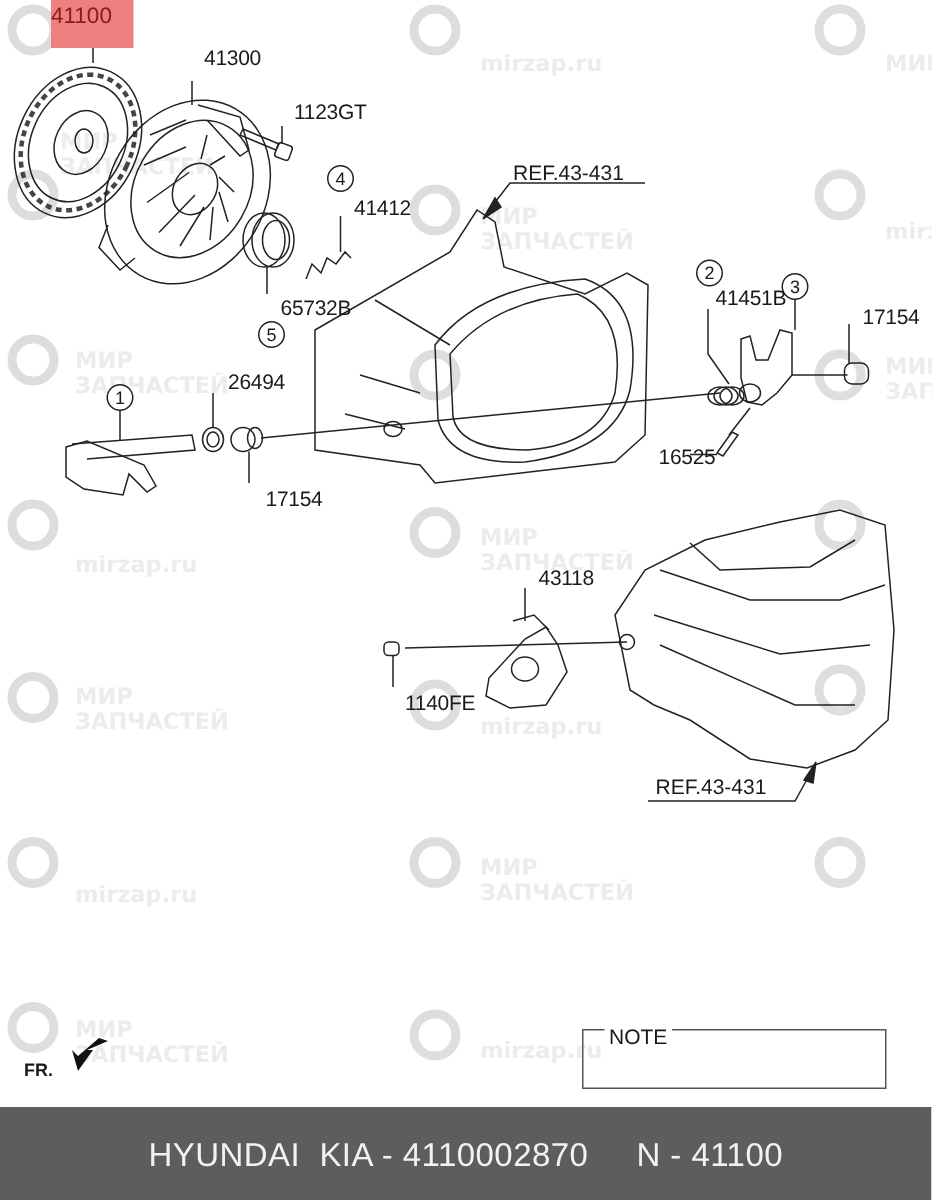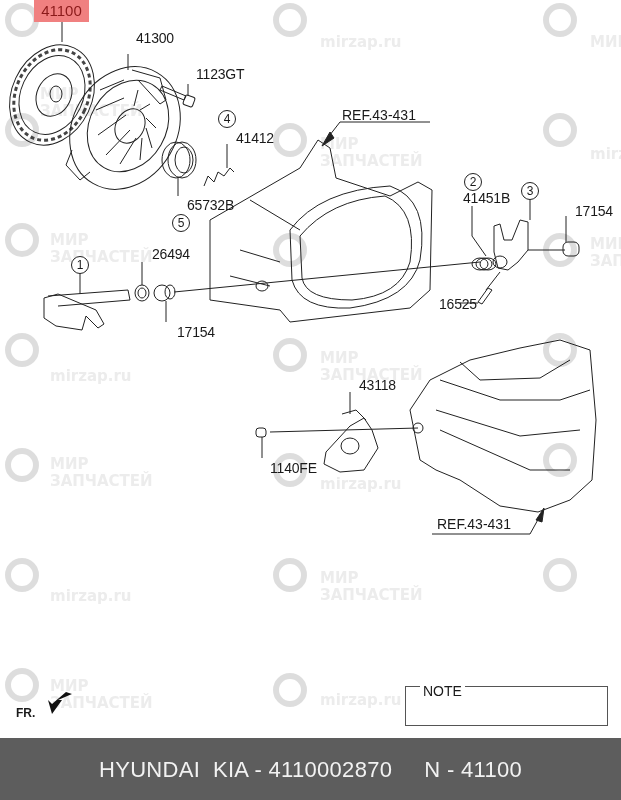--- a/index.html
+++ b/index.html
@@ -3,24 +3,24 @@
 <meta charset="utf-8">
 <style>
   html, body { margin:0; padding:0; }
   body { width:621px; height:800px; position:relative; overflow:hidden; background:#ffffff;
          font-family:"Liberation Sans", sans-serif; color:#1a1a1a; }
   .canvas { position:absolute; left:0; top:0; width:621px; height:738px; }
   .wm { position:absolute; color:#ececec; font-weight:bold; font-family:"DejaVu Sans", sans-serif; font-size:15px; line-height:17px; pointer-events:none; }
   .lbl { position:absolute; font-size:14px; color:#1a1a1a; white-space:nowrap; letter-spacing:-0.2px;margin-left:32px; }
   .circ { position:absolute; width:16px; height:16px; border:1px solid #222; border-radius:50%; font-size:12px;
           text-align:center; line-height:16px; background:#fff; }
-  .hl { position:absolute; left:34px; top:0; width:55px; height:22px; background:#f08080; color:#8b1a1a;
-        font-size:15px; text-align:center; line-height:22px; }
+  .hl { position:absolute; left:34px; top:0; width:55px; height:32px; background:#f08080; color:#8b1a1a;
+        font-size:15px; line-height:22px; }
   .ref { position:absolute; font-size:14px; font-weight:normal; }
-  .note { position:absolute; left:405px; top:686px; width:201px; height:38px; border:1px solid #555; }
+  .note { position:absolute; left:388px; top:686px; width:201px; height:38px; border:1px solid #555; }
   .note-title { position:absolute; left:14px; top:-4px; background:#fff; padding:0 3px; font-size:14px; }
   .note-text { position:absolute; left:8px; top:17px; font-size:14px; white-space:nowrap; }
   .note-text .c { display:inline-block; width:14px; height:14px; border:1px solid #222; border-radius:50%;
                   font-size:11px; line-height:14px; text-align:center; vertical-align:middle; }
   .fr { position:absolute; left:16px; top:706px; font-size:12px; font-weight:bold; }
   .footer { position:absolute; left:0; top:738px; width:621px; height:62px; background:#5d5d5d; }
   .footer-text { position:absolute; left:0; right:0; top:19px; text-align:center; color:#f2f2f2;
                  font-size:22px; letter-spacing:0.3px; white-space:pre; }
   svg.draw { position:absolute; left:0; top:0; }
 </style>
@@ -217,21 +217,21 @@
 
   <div class="lbl" style="left:104px;top:30px;">41300</div>
   <div class="lbl" style="left:164px;top:66px;">1123GT</div>
   <div class="circ" style="left:218px;top:110px;">4</div>
   <div class="lbl" style="left:204px;top:130px;">41412</div>
   <div class="lbl" style="left:155px;top:197px;">65732B</div>
   <div class="circ" style="left:172px;top:214px;">5</div>
   <div class="ref" style="left:342px;top:107px;">REF.43-431</div>
 
   <div class="circ" style="left:464px;top:173px;">2</div>
-  <div class="lbl" style="left:431px;top:190px;">41451B</div>
+  <div class="lbl" style="left:445px;top:190px;">41451B</div>
   <div class="circ" style="left:521px;top:182px;">3</div>
   <div class="lbl" style="left:543px;top:203px;">17154</div>
   <div class="lbl" style="left:407px;top:296px;">16525</div>
 
   <div class="circ" style="left:71px;top:256px;">1</div>
   <div class="lbl" style="left:120px;top:246px;">26494</div>
   <div class="lbl" style="left:145px;top:324px;">17154</div>
 
   <div class="lbl" style="left:327px;top:377px;text-align:center;">43118</div>
   <div class="lbl" style="left:238px;top:460px;">1140FE</div>

